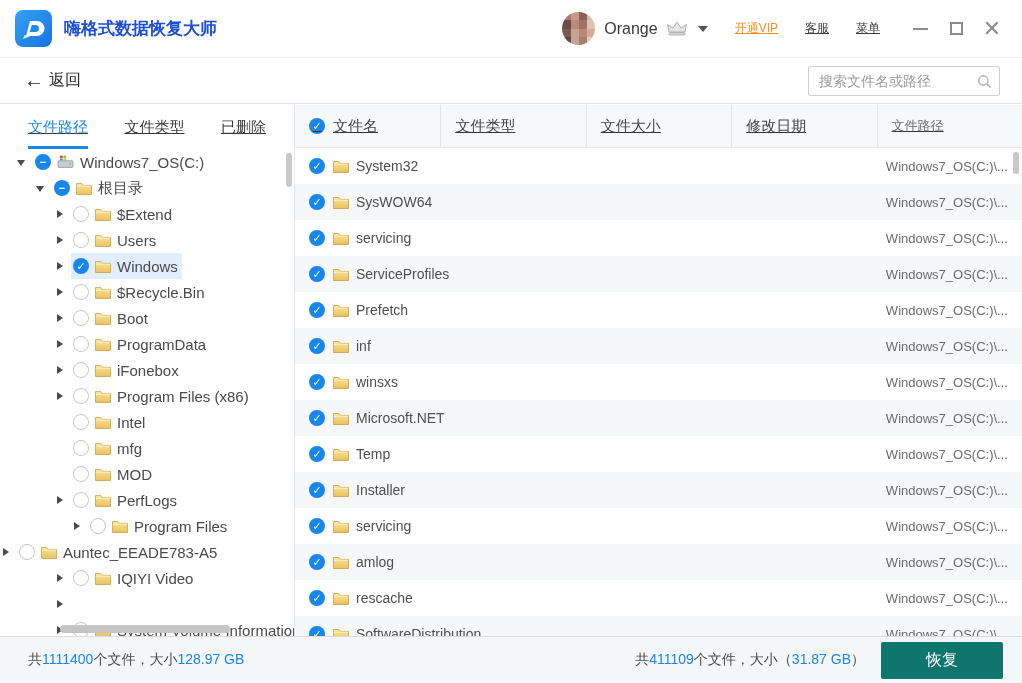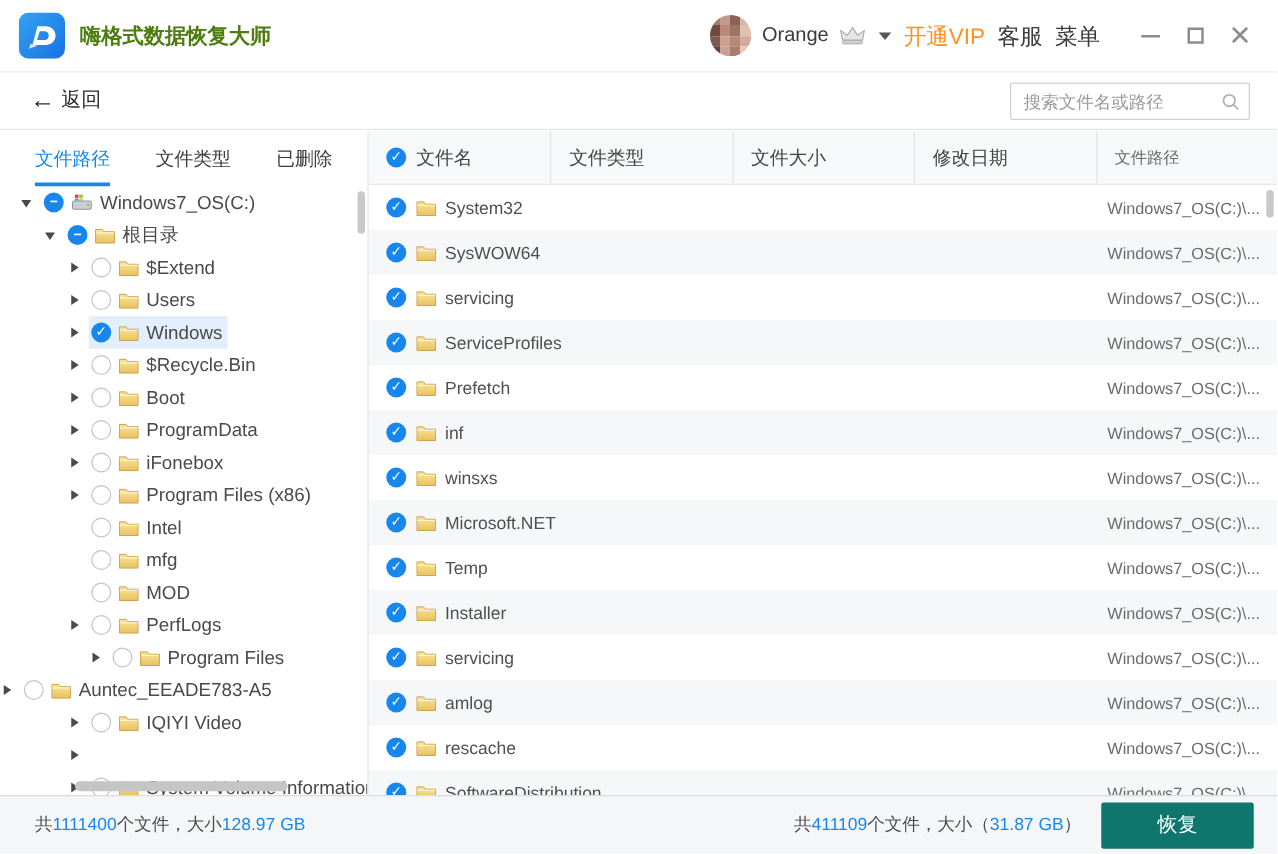--- a/index.html
+++ b/index.html
@@ -3,51 +3,51 @@
 <meta charset="utf-8">
 <style>
   html,body{margin:0;padding:0;width:1022px;height:683px;overflow:hidden;
     font-family:"Liberation Sans","DejaVu Sans",sans-serif;background:#fff;color:#333;}
   .window{position:relative;width:1022px;height:683px;background:#fff;}
 
   
   .titlebar{position:absolute;top:0;left:0;right:0;height:57px;border-bottom:1px solid #ededed;
     display:flex;align-items:center;}
   .logo{margin-left:15px;width:37px;height:37px;flex:none;}
-  .app-title{margin-left:12px;font-size:17px;font-weight:bold;color:#4d7c0f;}
+  .app-title{margin-left:12px;font-size:17px;font-weight:bold;color:#1d4ed8;}
   .tb-right{margin-left:auto;display:flex;align-items:center;margin-right:12px;}
   .avatar{width:33px;height:33px;border-radius:50%;overflow:hidden;display:grid;
     grid-template-columns:repeat(4,1fr);grid-template-rows:repeat(4,1fr);flex:none;}
   .avatar div{width:100%;height:100%;}
   .user-name{margin-left:9px;font-size:16px;color:#3a3a3a;}
   .crown{margin-left:8px;display:flex;align-items:center;}
   .caret{margin-left:10px;width:0;height:0;border-left:5px solid transparent;
     border-right:5px solid transparent;border-top:6px solid #555;}
-  .menu-link{font-size:18px;color:#3a3a3a;margin-left:10px;cursor:pointer;}
+  .menu-link{font-size:12px;color:#3a3a3a;margin-left:27px;cursor:pointer;text-decoration:underline;}
   .menu-link.vip{color:#ff8f1f;}
   .win-ctrls{display:flex;align-items:center;margin-left:22px;}
   .win-btn{width:36px;height:36px;display:flex;align-items:center;justify-content:center;cursor:pointer;}
   .ic-min{width:15px;height:2px;background:#8c8c8c;}
   .ic-max{width:13px;height:13px;border:2px solid #8c8c8c;box-sizing:border-box;}
   .ic-close{font-size:22px;color:#8c8c8c;line-height:1;}
 
   
   .toolbar{position:absolute;top:58px;left:0;right:0;height:46px;border-bottom:1px solid #e6e6e6;
     display:flex;align-items:center;justify-content:space-between;padding:0 22px 0 24px;box-sizing:border-box;}
   .back{display:flex;align-items:center;cursor:pointer;}
   .back-arrow{font-size:20px;font-weight:bold;color:#2b2b2b;margin-right:5px;}
   .back-label{font-size:16px;color:#2b2b2b;}
   .searchbox{position:relative;width:192px;}
   .searchbox input{width:100%;height:30px;box-sizing:border-box;border:1px solid #cfcfcf;border-radius:2px;
     font-size:14px;padding:0 30px 0 10px;color:#333;outline:none;font-family:inherit;}
   .searchbox input::placeholder{color:#9a9a9a;}
   .search-ic{position:absolute;right:8px;top:8px;}
 
   
-  .main{position:absolute;top:105px;left:0;right:0;bottom:47px;display:flex;}
+  .main{position:absolute;top:105px;left:0;right:0;bottom:47px;display:flex;text-decoration:underline;}
   .sidebar{width:295px;flex:none;border-right:1px solid #e6e6e6;position:relative;overflow:hidden;box-sizing:border-box;}
   .tabs{height:44px;display:flex;align-items:stretch;justify-content:space-between;padding:0 28px;}
   .tab{font-size:15px;color:#3c3c3c;display:flex;align-items:center;cursor:pointer;border-bottom:3px solid transparent;padding-top:3px;}
   .tab.active{color:#1787ee;border-bottom-color:#1787ee;}
   .tree{position:absolute;top:44px;left:0;right:0;bottom:0;overflow:hidden;}
   .tree-row{height:26px;display:flex;align-items:center;white-space:nowrap;cursor:pointer;}
   .tree-row .row-body{display:flex;align-items:center;height:26px;padding:0 4px 0 2px;overflow:hidden;}
   .tree-row.sel .row-body{background:#e2eefb;}
   .tlabel{font-size:15px;color:#4a4a4a;margin-left:6px;}
   .tw{width:13px;height:12px;position:relative;flex:none;margin-right:4px;}

